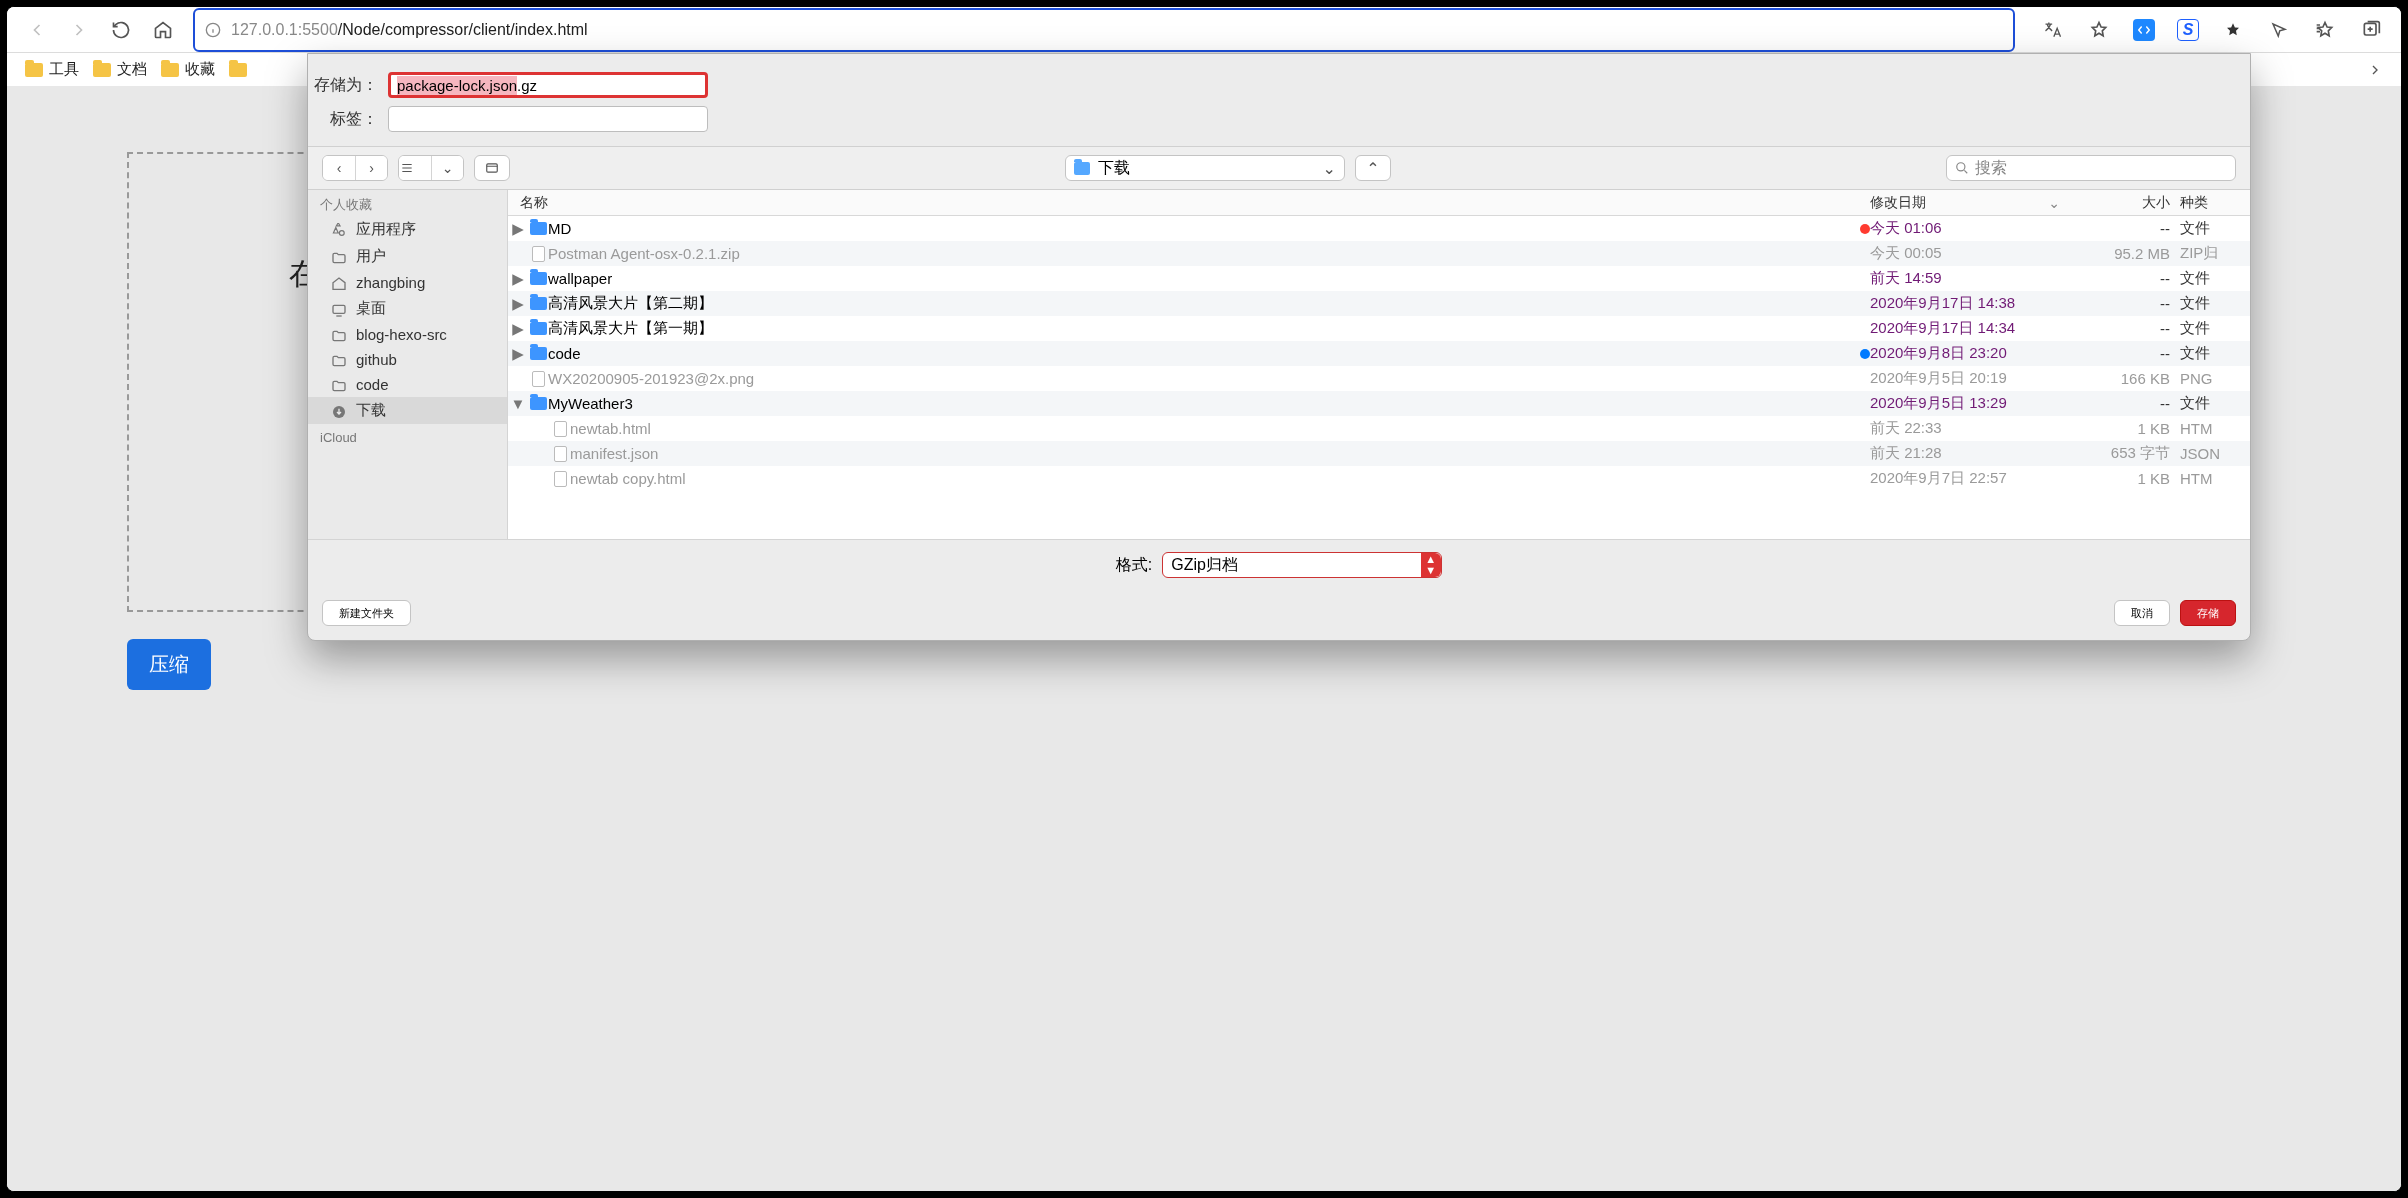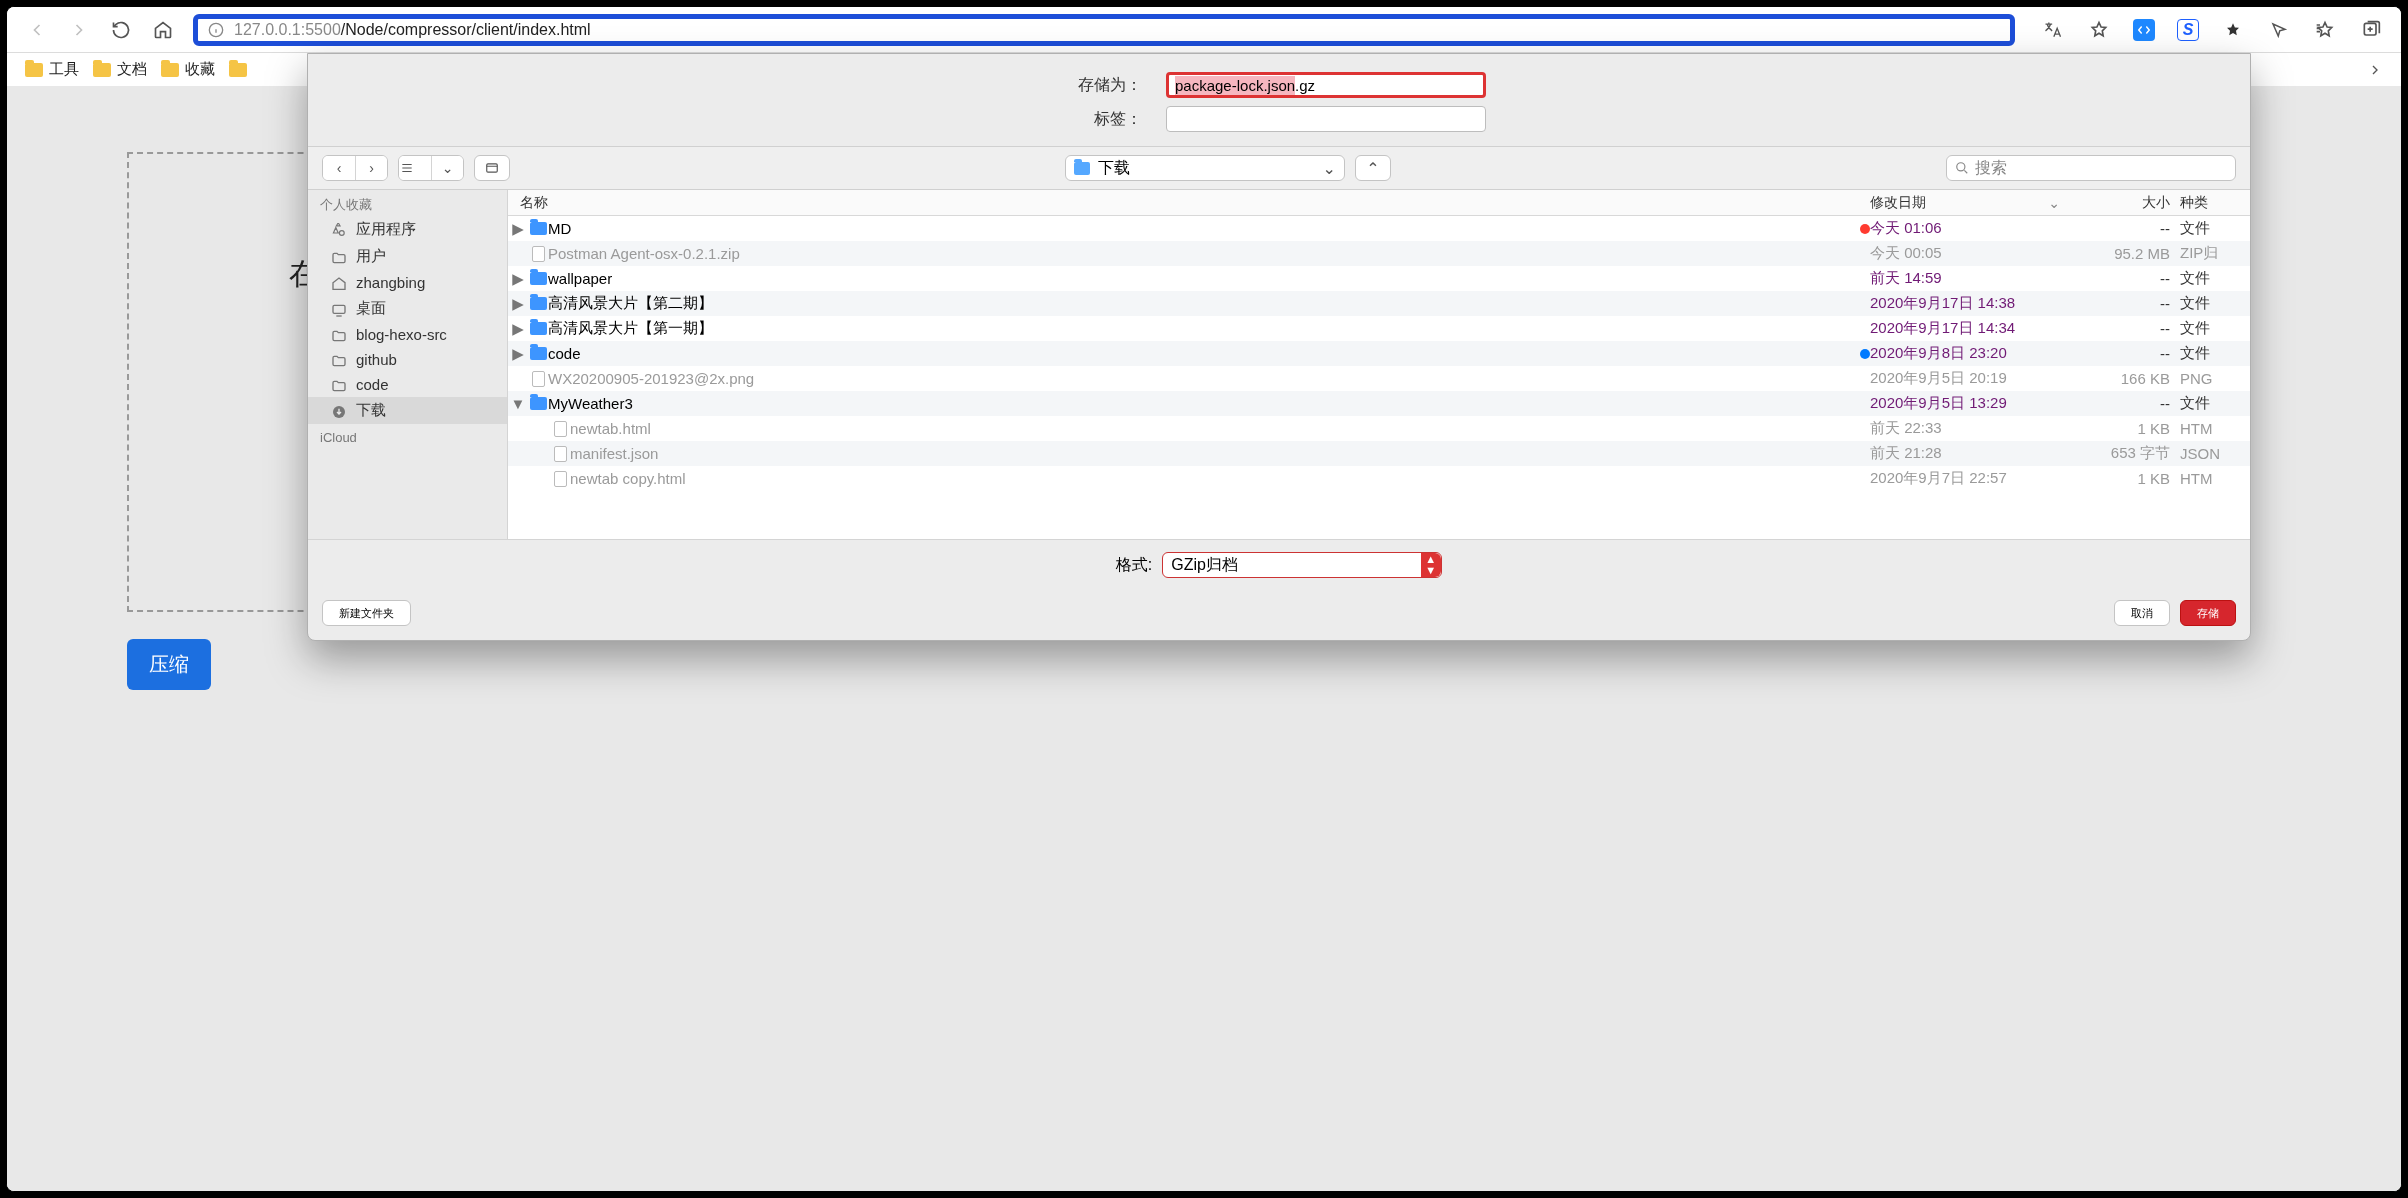--- a/index.html
+++ b/index.html
@@ -13,22 +13,22 @@
   }
 
   
   .toolbar {
     display: flex; align-items: center; gap: 18px;
     height: 46px; padding: 0 18px;
     background: #fff; border-bottom: 1px solid #dcdcdc;
   }
   .tb-btn { width: 24px; height: 24px; display:flex; align-items:center; justify-content:center; color:#555; }
   .tb-btn.dim { color:#c0c0c0; }
-  .url-bar { flex:1; display:flex; align-items:center; gap:10px; height:32px;
-    border:5px solid #1d4ed8; border-radius:6px; padding:0 10px; background:#fff;}
+  .url-bar { flex:1; display:flex; align-items:center; gap:10px; height:44px;
+    border:2px solid #1d4ed8; border-radius:6px; padding:0 10px; background:#fff;}
   .url-bar .host { color:#888; }
   .url-bar .path { color:#222; }
   .right-icons { display:flex; align-items:center; gap:22px; padding-left:8px;}
   .sq { width:22px; height:22px; border-radius:4px; display:flex;align-items:center;justify-content:center;}
   .sq.blue { background:#1e88ff; color:#fff;}
   .sq.white { background:#fff; color:#1e60ff; border:1px solid #1e60ff;}
 
   
   .bm-bar { display:flex; align-items:center; gap:14px; height:34px;
     padding:0 18px; background:#fff; border-bottom:1px solid #e8e8e8; position:relative;}
@@ -53,21 +53,21 @@
 
   
   .dialog {
     position:absolute; left:300px; right:150px; top:46px; height:588px;
     background:#ececec; border:1px solid #b0b0b0; border-radius:0 0 8px 8px;
     box-shadow:0 18px 40px rgba(0,0,0,.35);
     display:flex; flex-direction:column;
   }
 
   .dlg-top { padding:14px 0 10px; }
-  .dlg-row { display:flex; align-items:center; justify-content:center; gap:24px; padding:4px 0;}
+  .dlg-row { display:flex; align-items:center; gap:10px; padding:4px 0;}
   .dlg-label { font-size:16px; color:#333; width:70px; text-align:right;}
   .dlg-input { width:320px; height:26px; border:1px solid #bdbdbd; border-radius:4px;
     padding:2px 6px; font-size:15px; background:#fff;}
   .dlg-input.hl { border:3px solid #d33; background:#fff;}
   .sel-text { background:#f6b6bf; padding:1px 0;}
 
   .dlg-tools { display:flex; align-items:center; gap:10px; padding:8px 14px; border-top:1px solid #d0d0d0; border-bottom:1px solid #d0d0d0; background:#efefef;}
   .seg { display:flex; border:1px solid #c4c4c4; border-radius:6px; overflow:hidden; background:#fff;}
   .seg button { width:32px; height:24px; border:none; background:#fff; color:#555; font-size:14px;}
   .seg button+button { border-left:1px solid #d4d4d4;}

